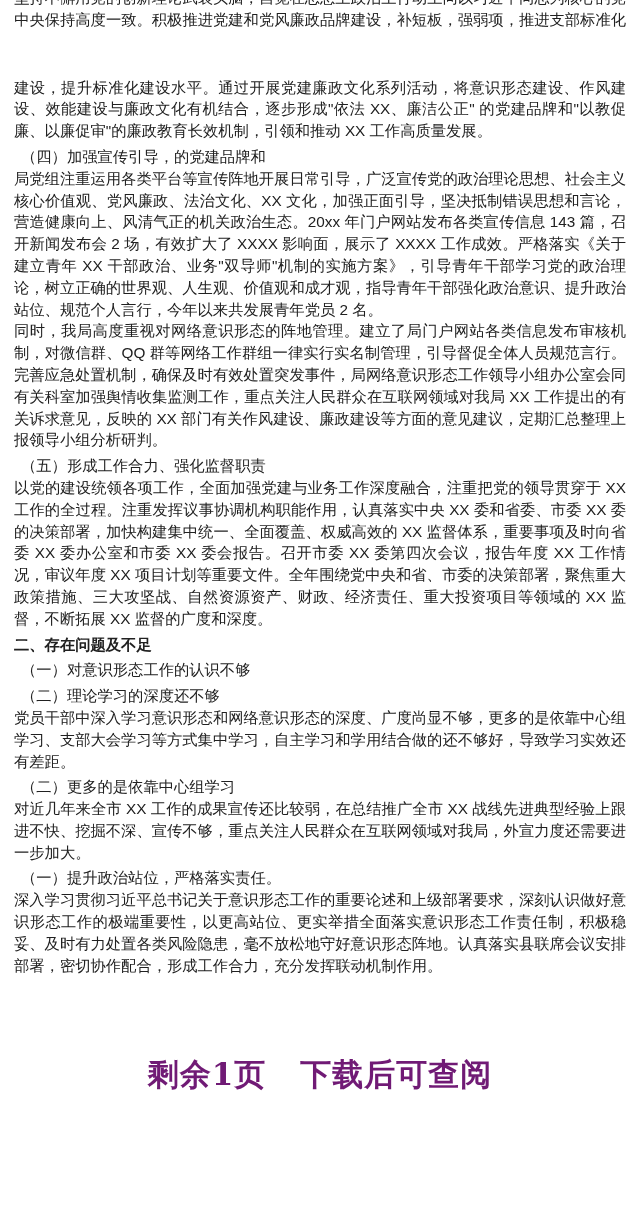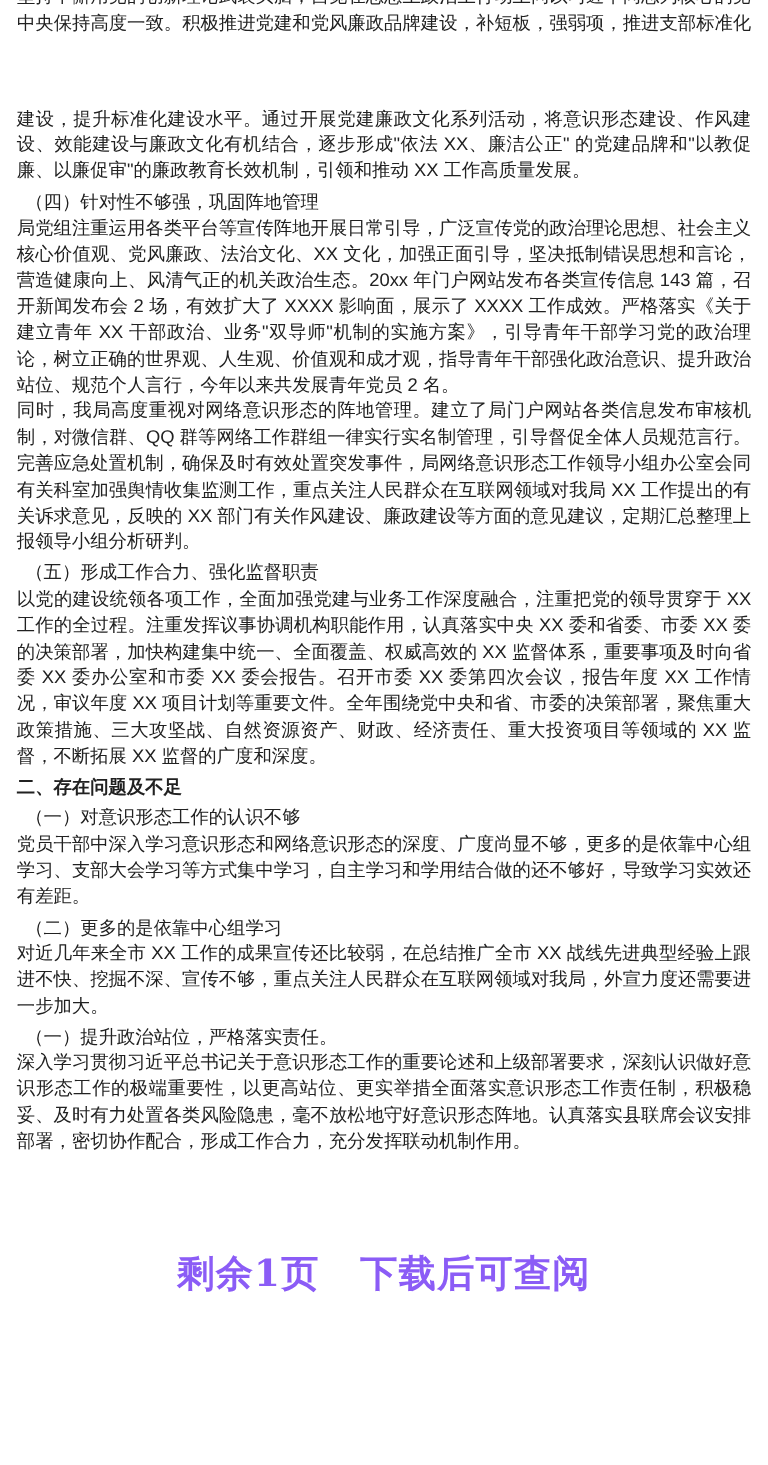--- a/index.html
+++ b/index.html
@@ -21,55 +21,56 @@
     text-align: justify;
   }
   .t-line {
     white-space: nowrap;
     text-align: right;
   }
   .t-clip {
     margin-top: -13px; 
   }
   .t-para { margin: 0; }
-  .t-pagegap { margin-top: 58px; } 
+  .t-pagegap { margin-top: 46px; } 
   .t-heading {
     padding-left: 7px;
     margin-top: 4px;
   }
   .t-section {
     margin-top: 4px;
     font-weight: bold;
   }
   .footer {
     margin-top: 78px;
     text-align: center;
-    color: #8b5cf6;
+    color: #701a75;
     font-family: "DejaVu Serif", "Liberation Serif", serif;
     font-weight: 700;
     font-size: 31px;
     letter-spacing: 1px;
     cursor: pointer;
   }
   .footer .hint { margin-left: 34px; }
 </style>
 </head>
 <body>
 
 <div class="doc">
   <div class="t-line t-clip">坚持不懈用党的创新理论武装头脑，自觉在思想上政治上行动上同以习近平同志为核心的党</div>
   <div class="t-line">中央保持高度一致。积极推进党建和党风廉政品牌建设，补短板，强弱项，推进支部标准化</div>
   <div class="t-para t-pagegap">建设，提升标准化建设水平。通过开展党建廉政文化系列活动，将意识形态建设、作风建设、效能建设与廉政文化有机结合，逐步形成"依法 XX、廉洁公正" 的党建品牌和"以教促廉、以廉促审"的廉政教育长效机制，引领和推动 XX 工作高质量发展。</div>
-  <div class="t-heading">（四）针对性不够强，巩固阵地管理</div>
+  <div class="t-heading">（四）加强宣传引导，的党建品牌和</div>
   <div class="t-para">局党组注重运用各类平台等宣传阵地开展日常引导，广泛宣传党的政治理论思想、社会主义核心价值观、党风廉政、法治文化、XX 文化，加强正面引导，坚决抵制错误思想和言论，营造健康向上、风清气正的机关政治生态。20xx 年门户网站发布各类宣传信息 143 篇，召开新闻发布会 2 场，有效扩大了 XXXX 影响面，展示了 XXXX 工作成效。严格落实《关于建立青年 XX 干部政治、业务"双导师"机制的实施方案》，引导青年干部学习党的政治理论，树立正确的世界观、人生观、价值观和成才观，指导青年干部强化政治意识、提升政治站位、规范个人言行，今年以来共发展青年党员 2 名。</div>
   <div class="t-para">同时，我局高度重视对网络意识形态的阵地管理。建立了局门户网站各类信息发布审核机制，对微信群、QQ 群等网络工作群组一律实行实名制管理，引导督促全体人员规范言行。完善应急处置机制，确保及时有效处置突发事件，局网络意识形态工作领导小组办公室会同有关科室加强舆情收集监测工作，重点关注人民群众在互联网领域对我局 XX 工作提出的有关诉求意见，反映的 XX 部门有关作风建设、廉政建设等方面的意见建议，定期汇总整理上报领导小组分析研判。</div>
   <div class="t-heading">（五）形成工作合力、强化监督职责</div>
   <div class="t-para">以党的建设统领各项工作，全面加强党建与业务工作深度融合，注重把党的领导贯穿于 XX 工作的全过程。注重发挥议事协调机构职能作用，认真落实中央 XX 委和省委、市委 XX 委的决策部署，加快构建集中统一、全面覆盖、权威高效的 XX 监督体系，重要事项及时向省委 XX 委办公室和市委 XX 委会报告。召开市委 XX 委第四次会议，报告年度 XX 工作情况，审议年度 XX 项目计划等重要文件。全年围绕党中央和省、市委的决策部署，聚焦重大政策措施、三大攻坚战、自然资源资产、财政、经济责任、重大投资项目等领域的 XX 监督，不断拓展 XX 监督的广度和深度。</div>
   <div class="t-section">二、存在问题及不足</div>
   <div class="t-heading">（一）对意识形态工作的认识不够</div>
+  <div class="t-heading">（二）理论学习的深度还不够</div>
   <div class="t-para">党员干部中深入学习意识形态和网络意识形态的深度、广度尚显不够，更多的是依靠中心组学习、支部大会学习等方式集中学习，自主学习和学用结合做的还不够好，导致学习实效还有差距。</div>
   <div class="t-heading">（二）更多的是依靠中心组学习</div>
   <div class="t-para">对近几年来全市 XX 工作的成果宣传还比较弱，在总结推广全市 XX 战线先进典型经验上跟进不快、挖掘不深、宣传不够，重点关注人民群众在互联网领域对我局，外宣力度还需要进一步加大。</div>
   <div class="t-heading">（一）提升政治站位，严格落实责任。</div>
   <div class="t-para">深入学习贯彻习近平总书记关于意识形态工作的重要论述和上级部署要求，深刻认识做好意识形态工作的极端重要性，以更高站位、更实举措全面落实意识形态工作责任制，积极稳妥、及时有力处置各类风险隐患，毫不放松地守好意识形态阵地。认真落实县联席会议安排部署，密切协作配合，形成工作合力，充分发挥联动机制作用。</div>
 </div>
 
 <div class="footer">
   <span>剩余1页</span><span class="hint">下载后可查阅</span>
 </div>

